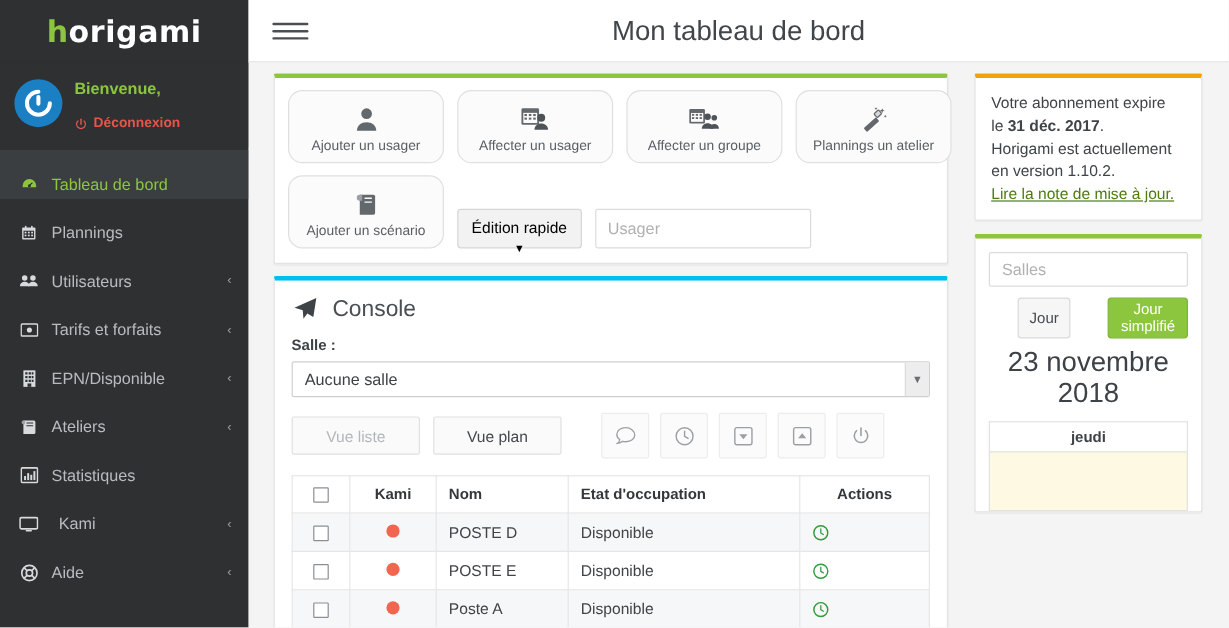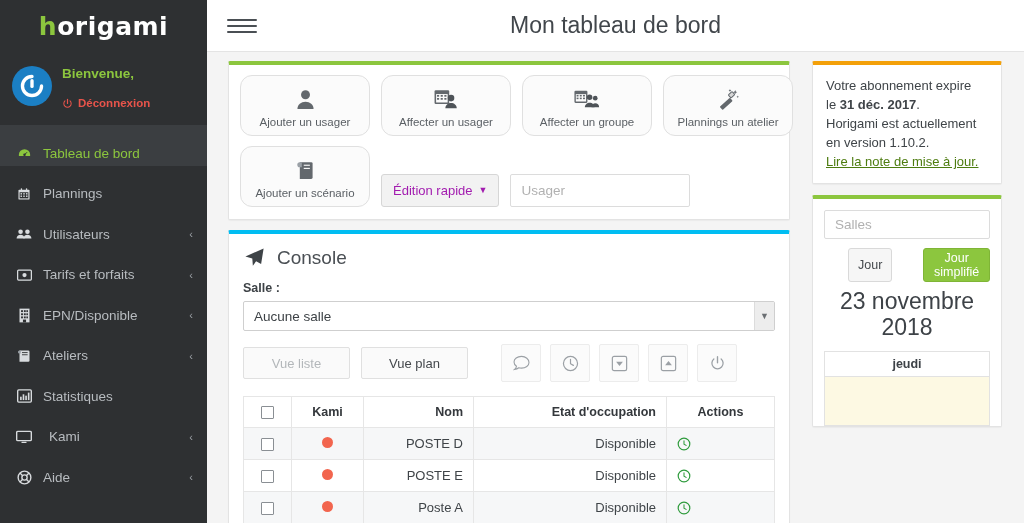--- a/index.html
+++ b/index.html
@@ -113,23 +113,24 @@
     width: 130px; flex: 0 0 130px;
     border: 1px solid #e0e0e0; background: #fbfbfb;
     border-radius: 12px;
     padding: 10px 4px 7px 4px;
     text-align: center;
   }
   .tile-ico { height: 26px; display:flex; align-items:center; justify-content:center; margin-bottom: 4px; color: #63686d; }
   .tile-label { font-size: 11.5px; color: #5a5f64; }
 
   .btn {
-    border: 1px solid #d6d6d6; background: #f2f2f2; color: #a21caf;
+    border: 1px solid #d6d6d6; background: #f2f2f2; color: #000000;
     font-size: 13px; border-radius: 3px; padding: 7px 11px;
     font-family: "Liberation Sans", sans-serif;
+    flex-direction: column;
   }
   .btn-edition { display:flex; align-items:center; gap:6px; height:33px; }
   .input {
     border: 1px solid #dcdcdc; background: #fff; height: 33px;
     border-radius: 2px; padding: 0 10px; font-size: 13.5px; color: #333;
   }
   .input::placeholder { color: #b1b1b1; }
 
   
   .console-panel { margin-top: 10px; padding: 12px 14px 0 14px; }
@@ -159,21 +160,21 @@
   .icon-group { display: flex; gap: 9px; margin-left: 22px; }
   .ibtn {
     width: 40px; height: 38px; border: 1px solid #ececec; background: #fbfbfb;
     border-radius: 2px; display: flex; align-items: center; justify-content: center;
     color: #8d9297;
   }
 
   
   table.grid { width: 100%; border-collapse: collapse; font-size: 13px; }
   table.grid th, table.grid td {
-    border: 1px solid #e6e6e6; padding: 8px 10px; text-align: right;
+    border: 1px solid #e6e6e6; padding: 8px 10px; text-align: left;
     color: #3f4448;
   }
   table.grid th { font-weight: bold; font-size: 12.5px; color: #34383c; background: #fff; }
   table.grid th.c, table.grid td.c { text-align: center; }
   table.grid tbody tr:nth-child(odd) td { background: #f6f7f8; }
   .chk { width: 13px; height: 13px; border: 1px solid #8a8f94; background: #fff; display:inline-block; border-radius:1px; vertical-align: middle;}
   .dot-red { width: 11px; height: 11px; border-radius: 50%; background: #f2654e; display:inline-block; }
   .clock-green { color: #2e9b3c; font-size: 13px; }
 
   

